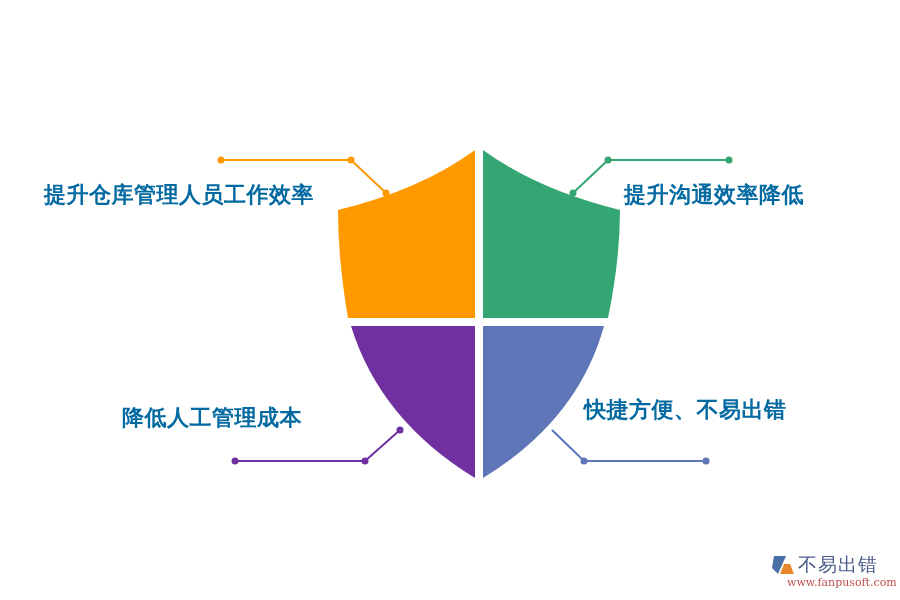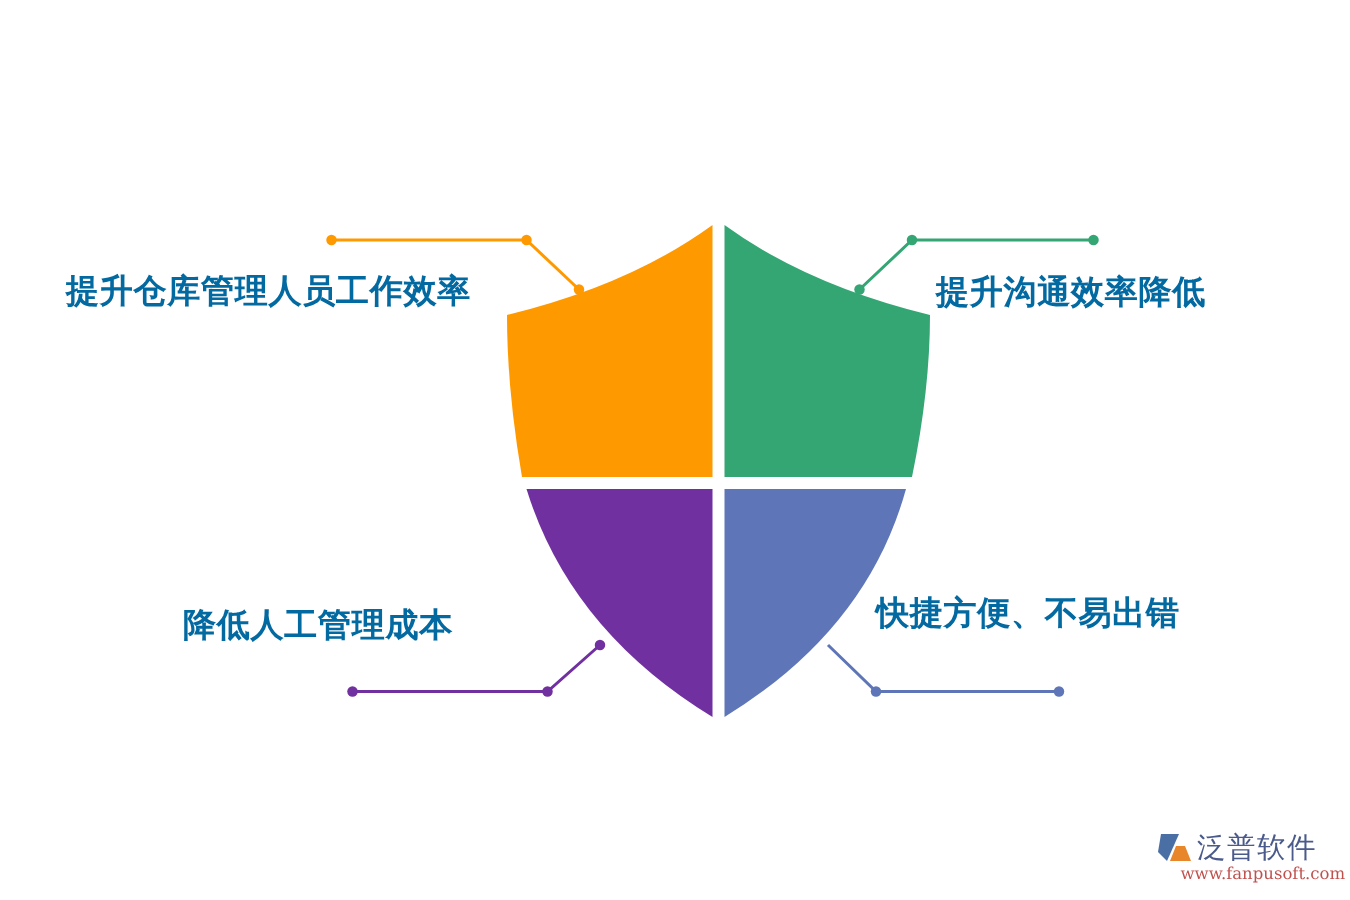--- a/index.html
+++ b/index.html
@@ -55,15 +55,15 @@
 <div class="label" style="left:44px; top:180px;">提升仓库管理人员工作效率</div>
 <div class="label" style="left:624px; top:180px;font-family:Liberation Serif, serif;">提升沟通效率降低</div>
 <div class="label" style="left:122px; top:403px;text-align:center;">降低人工管理成本</div>
 <div class="label" style="left:584px; top:395px;">快捷方便、不易出错</div>
 
 <div id="logo">
   <svg width="26" height="22" viewBox="0 0 26 22" style="position:absolute; left:2px; top:2px;">
     <path d="M4,2 L16,2 L8,20 L2,14 Z" fill="#4a6fa5"></path>
     <path d="M10,20 L24,20 L20,10 L14,10 Z" fill="#e8862c"></path>
   </svg>
-  <span class="brand">泛普软件</span>
+  <span class="brand">不易出错</span>
   <span class="url">www.fanpusoft.com</span>
 </div>
 
 </body></html>

